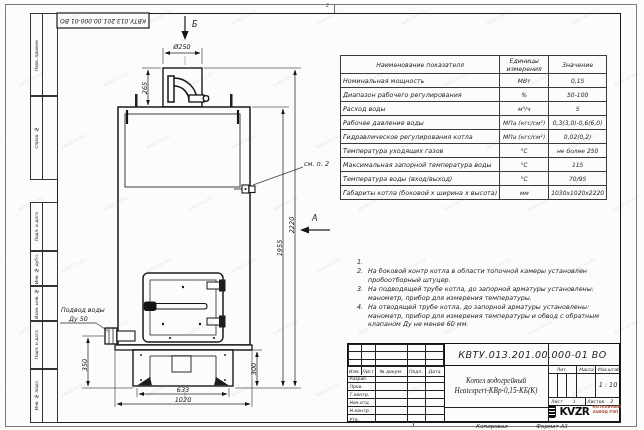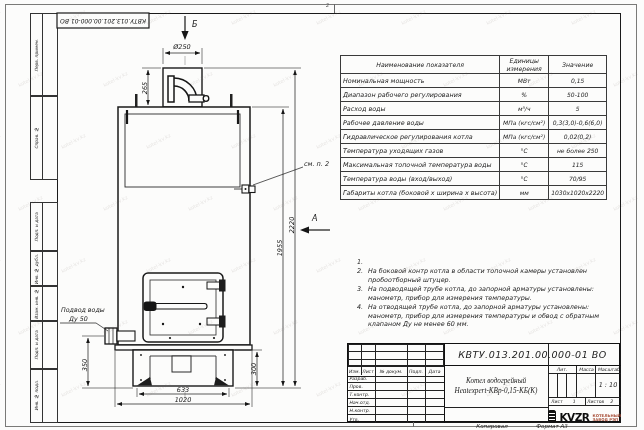--- a/index.html
+++ b/index.html
@@ -25,21 +25,21 @@
   #notes{left:357px;top:258px;width:256px;font-size:6.4px;line-height:1.32;color:#1b1b1b;}
   .note{display:flex;margin-bottom:1px;}
   .note .n{width:11px;flex:none;}
   
   #title-block{left:347px;top:343px;width:273px;height:79px;border:1.3px solid #111;box-sizing:border-box;font-size:5px;}
   .tb{position:absolute;box-sizing:border-box;border:0.8px solid #222;}
   .ctr{display:flex;align-items:center;justify-content:center;text-align:center;}
   #doc-number{font-size:9.5px;letter-spacing:0.5px;}
   #prod-name{font-size:7.2px;line-height:1.35;font-family:Liberation Serif, serif;}
   .tb-small{font-size:4.6px;}
-  #logo-cell{display:flex;align-items:flex-end;justify-content:center;gap:3px;font-style:normal;}
+  #logo-cell{display:flex;align-items:flex-start;justify-content:center;gap:3px;font-style:normal;}
   #logo-icon{width:11px;height:11px;background:repeating-linear-gradient(180deg,#111 0 2px,#fff 2px 3px);border:1px solid #111;border-radius:2px;}
   #logo-word{font-weight:900;font-size:10.5px;letter-spacing:-0.5px;color:#0d0d0d;}
   #logo-sub{font-size:3.9px;font-weight:bold;color:#a8503a;line-height:1.2;text-align:left;}
   
   .footer-txt{font-size:5.5px;color:#222;}
   
   #wm{left:0;top:0;width:644px;height:430px;pointer-events:none;z-index:5;}
   #wm span{position:absolute;font-size:5px;color:rgba(125,115,105,0.17);transform:rotate(-28deg);font-style:normal;white-space:nowrap;}
   svg text{font-family:"DejaVu Sans",sans-serif;font-style:italic;fill:#161616;}
 </style>
@@ -327,21 +327,21 @@
             <td>Гидравлическое регулирования котла</td>
             <td class="c">МПа (кгс/см²)</td>
             <td class="c">0,02(0,2)</td>
           </tr>
           <tr>
             <td>Температура уходящих газов</td>
             <td class="c">°С</td>
             <td class="c">не более 250</td>
           </tr>
           <tr>
-            <td>Максимальная топочной температура воды</td>
+            <td>Максимальная запорной температура воды</td>
             <td class="c">°С</td>
             <td class="c">115</td>
           </tr>
           <tr>
             <td>Температура воды (вход/выход)</td>
             <td class="c">°С</td>
             <td class="c">70/95</td>
           </tr>
           <tr>
             <td>Габариты котла (боковой х ширина х высота)</td>

